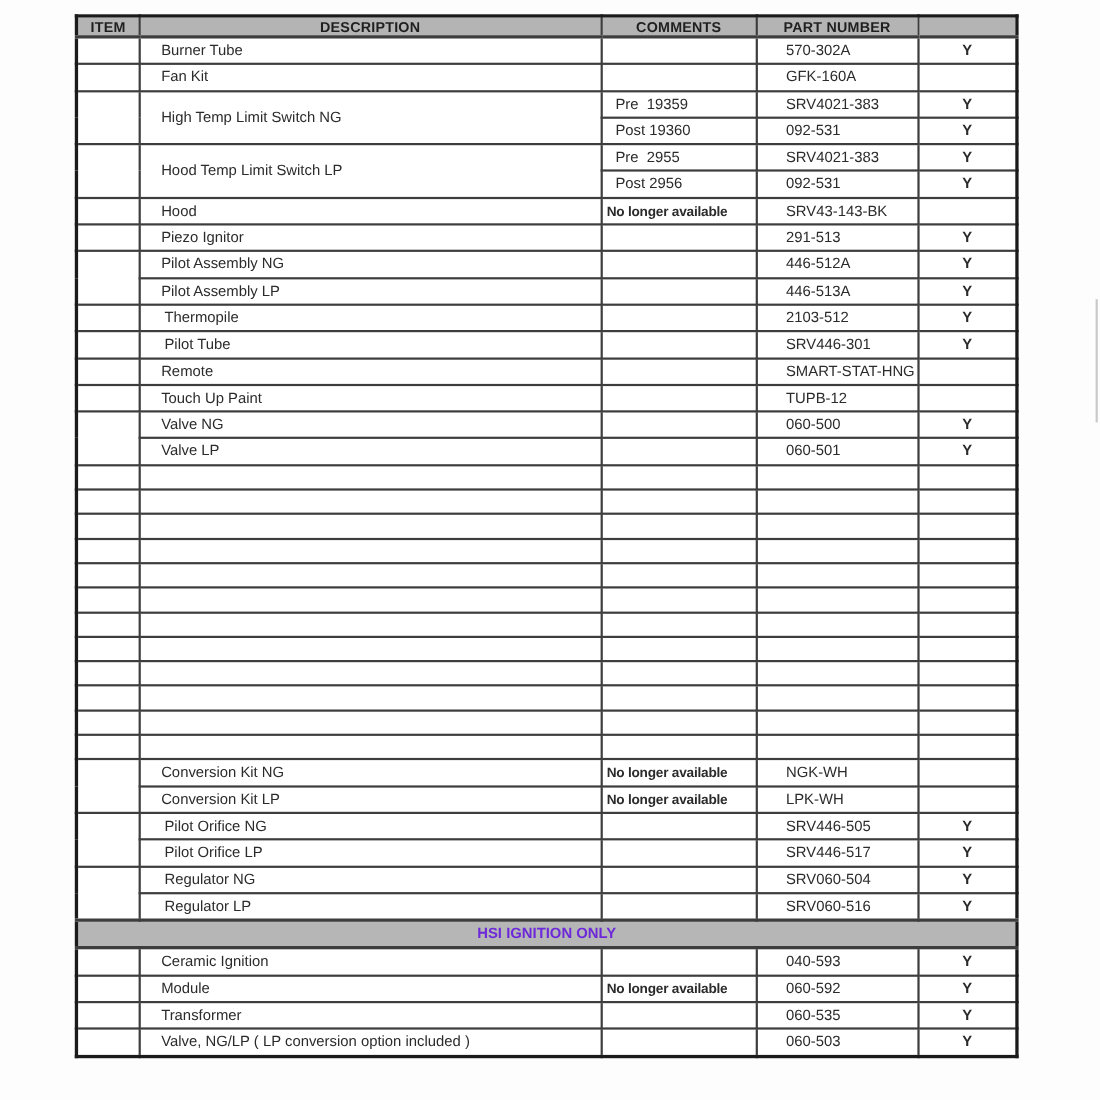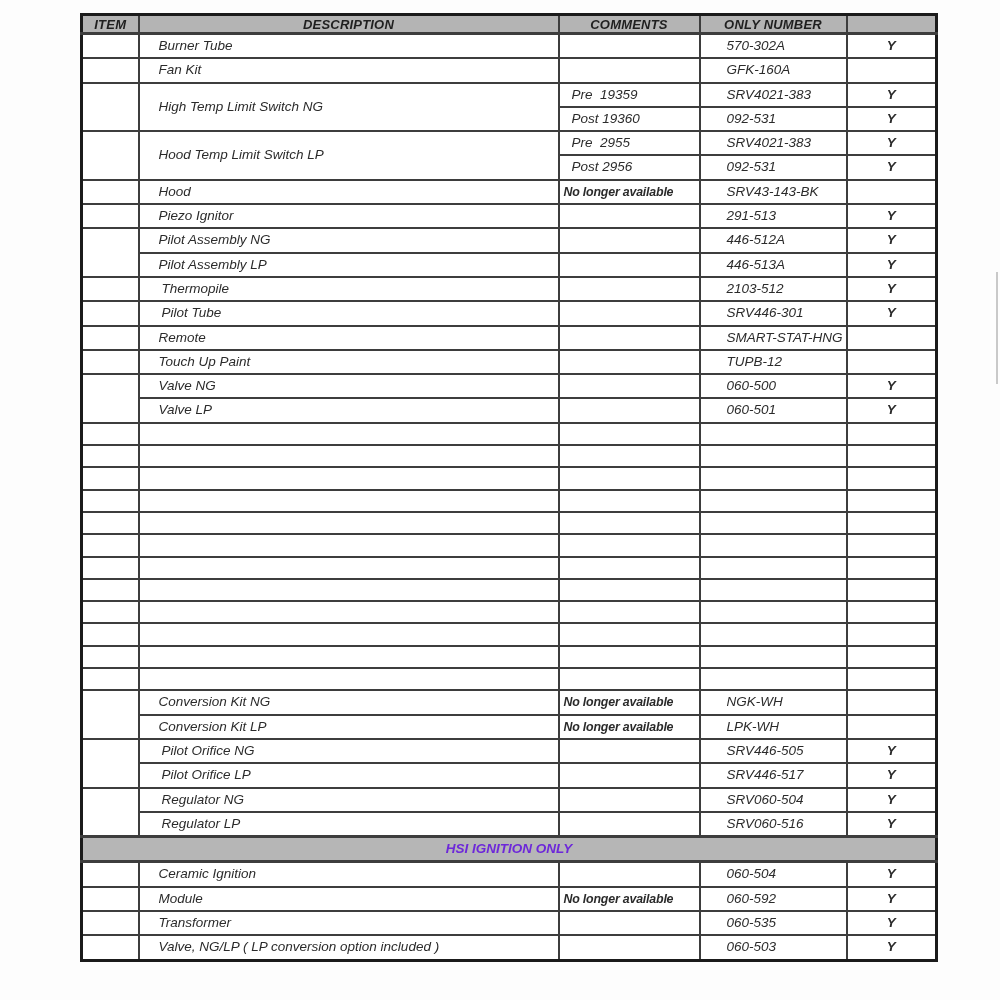--- a/index.html
+++ b/index.html
@@ -12,27 +12,26 @@
   }
   .page {
     position: relative;
     width: 1000px;
     height: 1000px;
     overflow: hidden;
     background: var(--page_bg, #fdfdfd);
   }
   table.parts-table {
     position: absolute;
-    left: 80px;
+    left: 68px;
     top: 13px;
     width: 855px;
     border-collapse: collapse;
     table-layout: fixed;
     border: 3px solid var(--border_dark, #1b1b1b);
-    font-style: italic;
   }
   .parts-table th, .parts-table td {
     border: 2px solid var(--border, #3d3d3d);
     overflow: hidden;
     box-sizing: border-box;
   }
   .parts-table th {
     background: var(--header_bg, #b4b4b4);
     height: 19px;
     font-size: 13px;
@@ -92,21 +91,21 @@
       <col style="width:420px">
       <col style="width:141px">
       <col style="width:147px">
       <col style="width:90px">
     </colgroup>
     <thead>
       <tr>
         <th>ITEM</th>
         <th>DESCRIPTION</th>
         <th>COMMENTS</th>
-        <th>ONLY NUMBER</th>
+        <th>PART NUMBER</th>
         <th></th>
       </tr>
     </thead>
     <tbody>
         <tr>
           <td class="item" rowspan="1"></td>
           <td class="desc" rowspan="1">Burner Tube</td>
           <td class="comments"></td>
           <td class="part">570-302A</td>
           <td class="avail">Y</td>
@@ -333,21 +332,21 @@
           <td class="part">SRV060-516</td>
           <td class="avail">Y</td>
         </tr>
         <tr>
           <td colspan="5" class="section">HSI IGNITION ONLY</td>
         </tr>
         <tr>
           <td class="item" rowspan="1"></td>
           <td class="desc" rowspan="1">Ceramic Ignition</td>
           <td class="comments"></td>
-          <td class="part">060-504</td>
+          <td class="part">040-593</td>
           <td class="avail">Y</td>
         </tr>
         <tr>
           <td class="item" rowspan="1"></td>
           <td class="desc" rowspan="1">Module</td>
           <td class="comments nla">No longer available</td>
           <td class="part">060-592</td>
           <td class="avail">Y</td>
         </tr>
         <tr>

